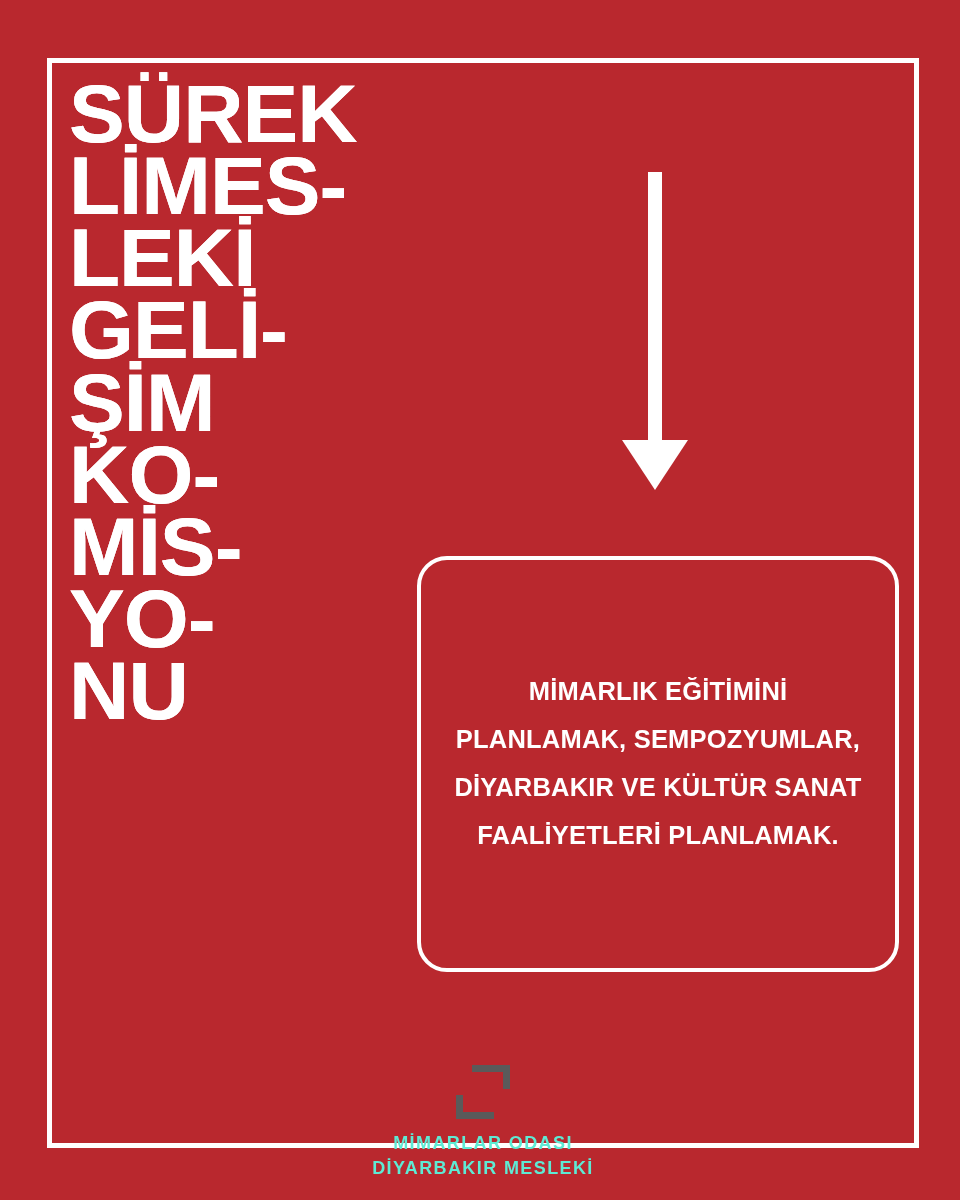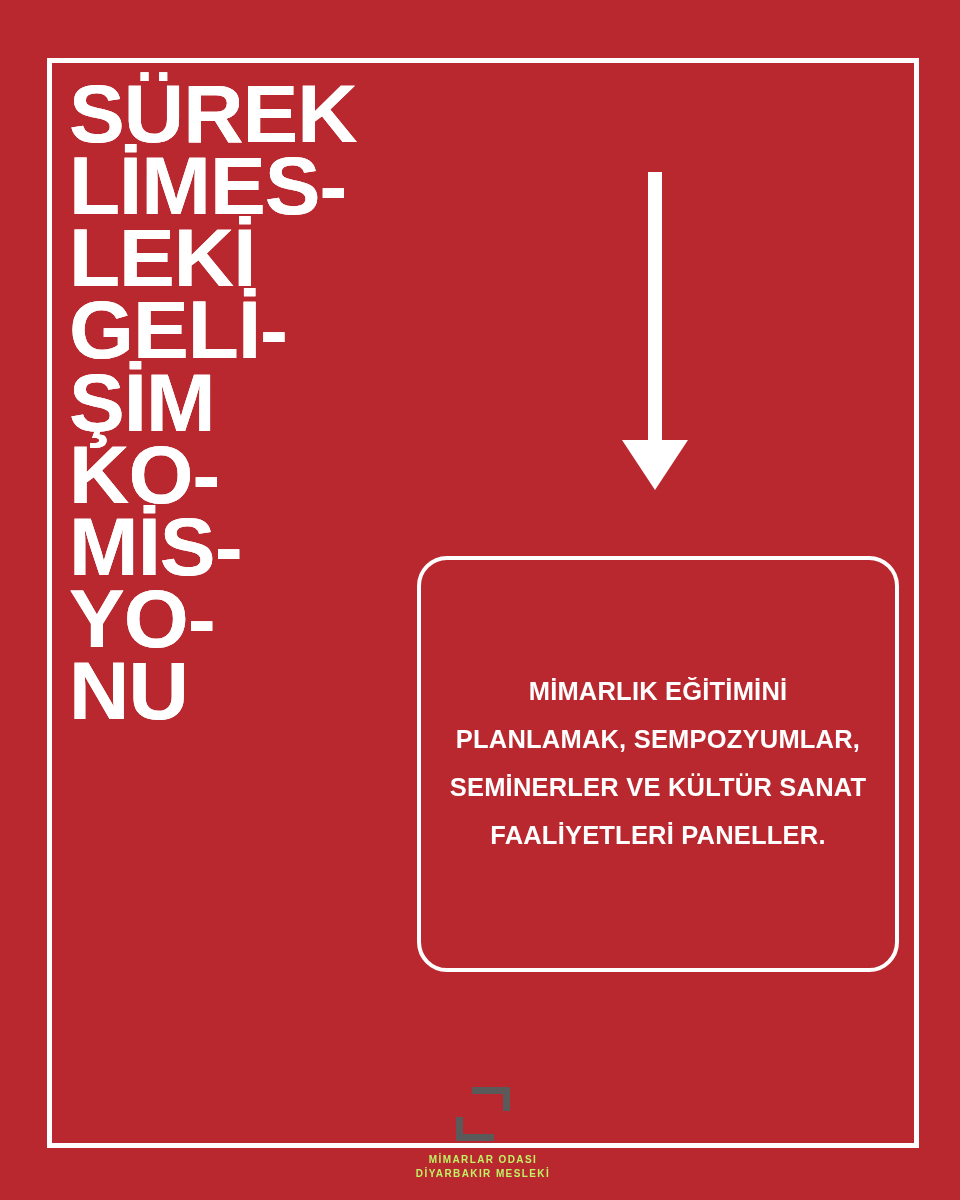--- a/index.html
+++ b/index.html
@@ -134,23 +134,23 @@
   }
   .logo-notch2 {
     position: absolute;
     right: 0;
     bottom: 0;
     width: 16px;
     height: 30px;
     background: #b9282e;
   }
   .footer-text {
-    color: #bef264;
+    color: #5eead4;
     font-weight: bold;
-    font-size: 10px;
+    font-size: 18px;
     letter-spacing: 1.4px;
     line-height: 1.35;
     text-align: center;
   }
 </style>
 </head>
 <body>
 
 <div class="poster">
 
@@ -169,22 +169,22 @@
   </div>
 
   <div class="arrow">
     <div class="arrow-shaft"></div>
     <div class="arrow-head"></div>
   </div>
 
   <div class="callout">
     <div class="callout-line">MİMARLIK EĞİTİMİNİ</div>
     <div class="callout-line">PLANLAMAK, SEMPOZYUMLAR,</div>
-    <div class="callout-line">SEMİNERLER VE KÜLTÜR SANAT</div>
-    <div class="callout-line">FAALİYETLERİ PANELLER.</div>
+    <div class="callout-line">DİYARBAKIR VE KÜLTÜR SANAT</div>
+    <div class="callout-line">FAALİYETLERİ PLANLAMAK.</div>
   </div>
 
   <div class="footer">
     <div class="logo-mark">
       <div class="logo-outer"></div>
       <div class="logo-notch"></div>
       <div class="logo-notch2"></div>
     </div>
     <div class="footer-text">MİMARLAR ODASI</div>
     <div class="footer-text">DİYARBAKIR MESLEKİ</div>

